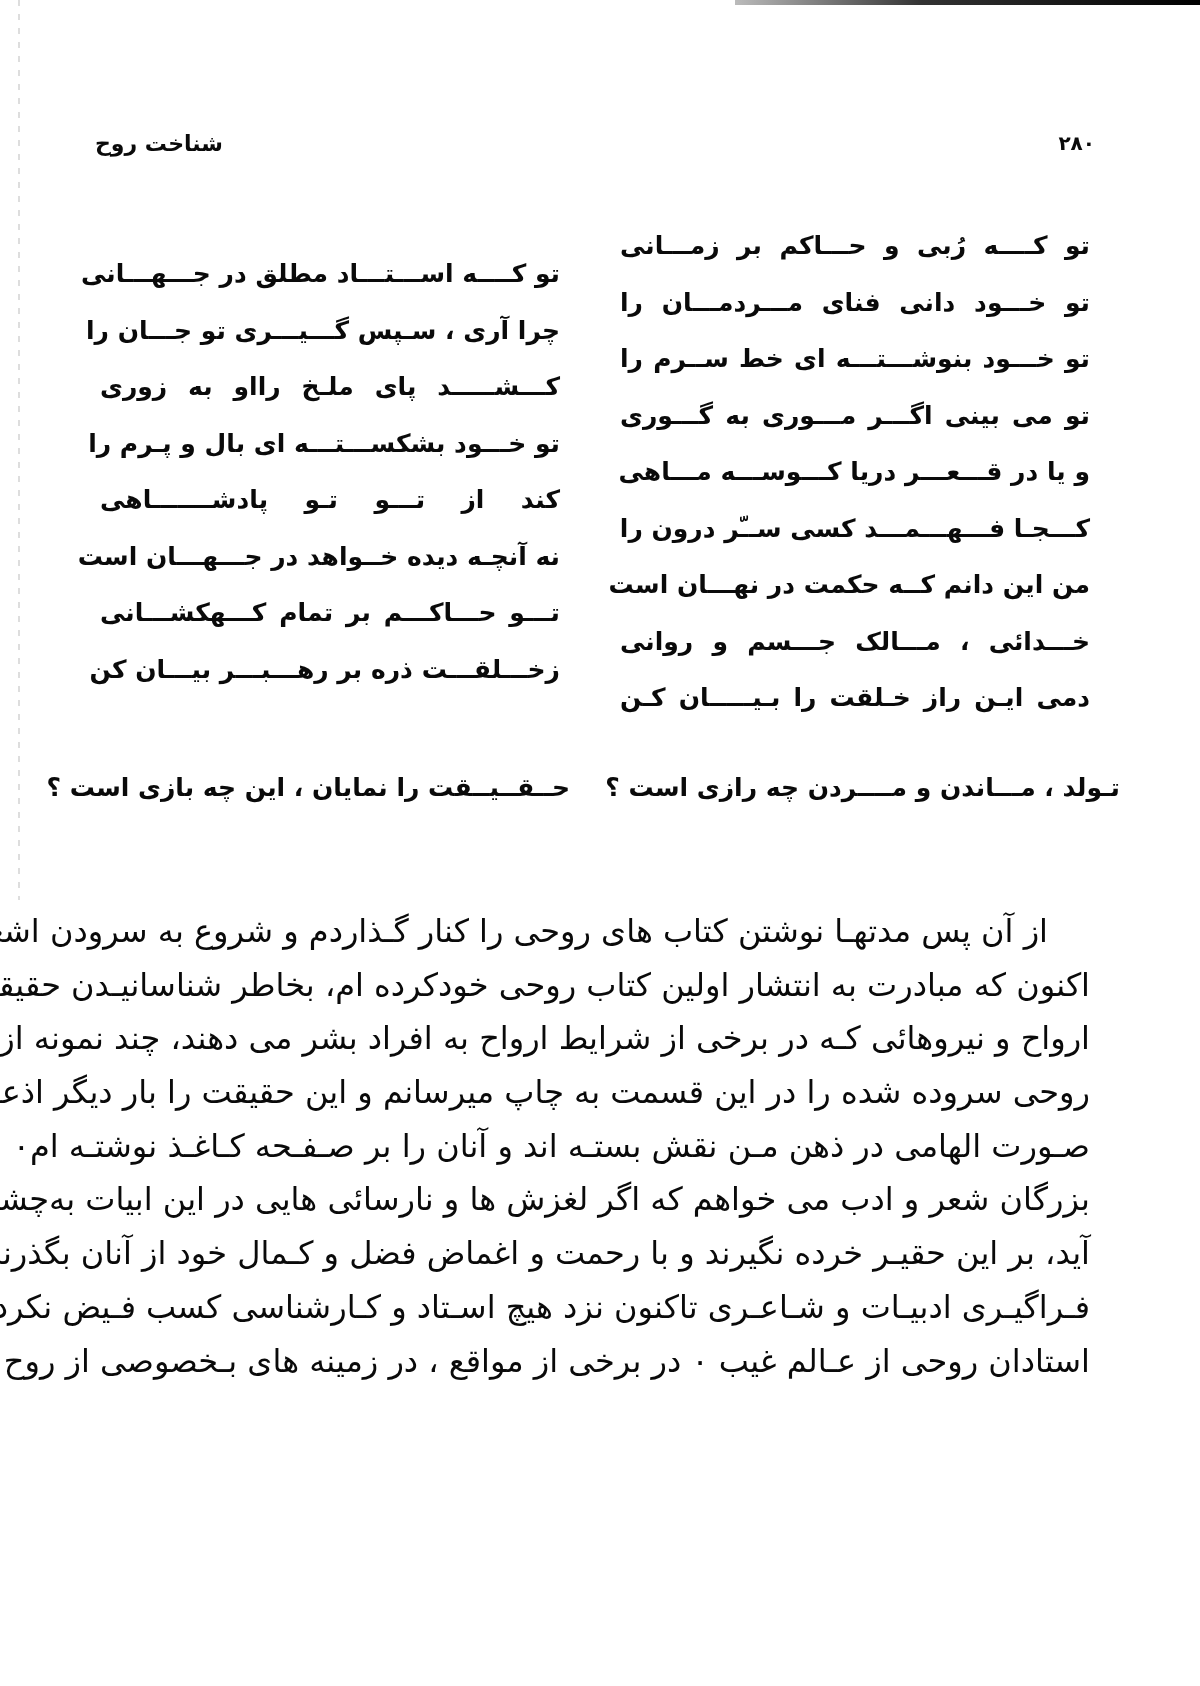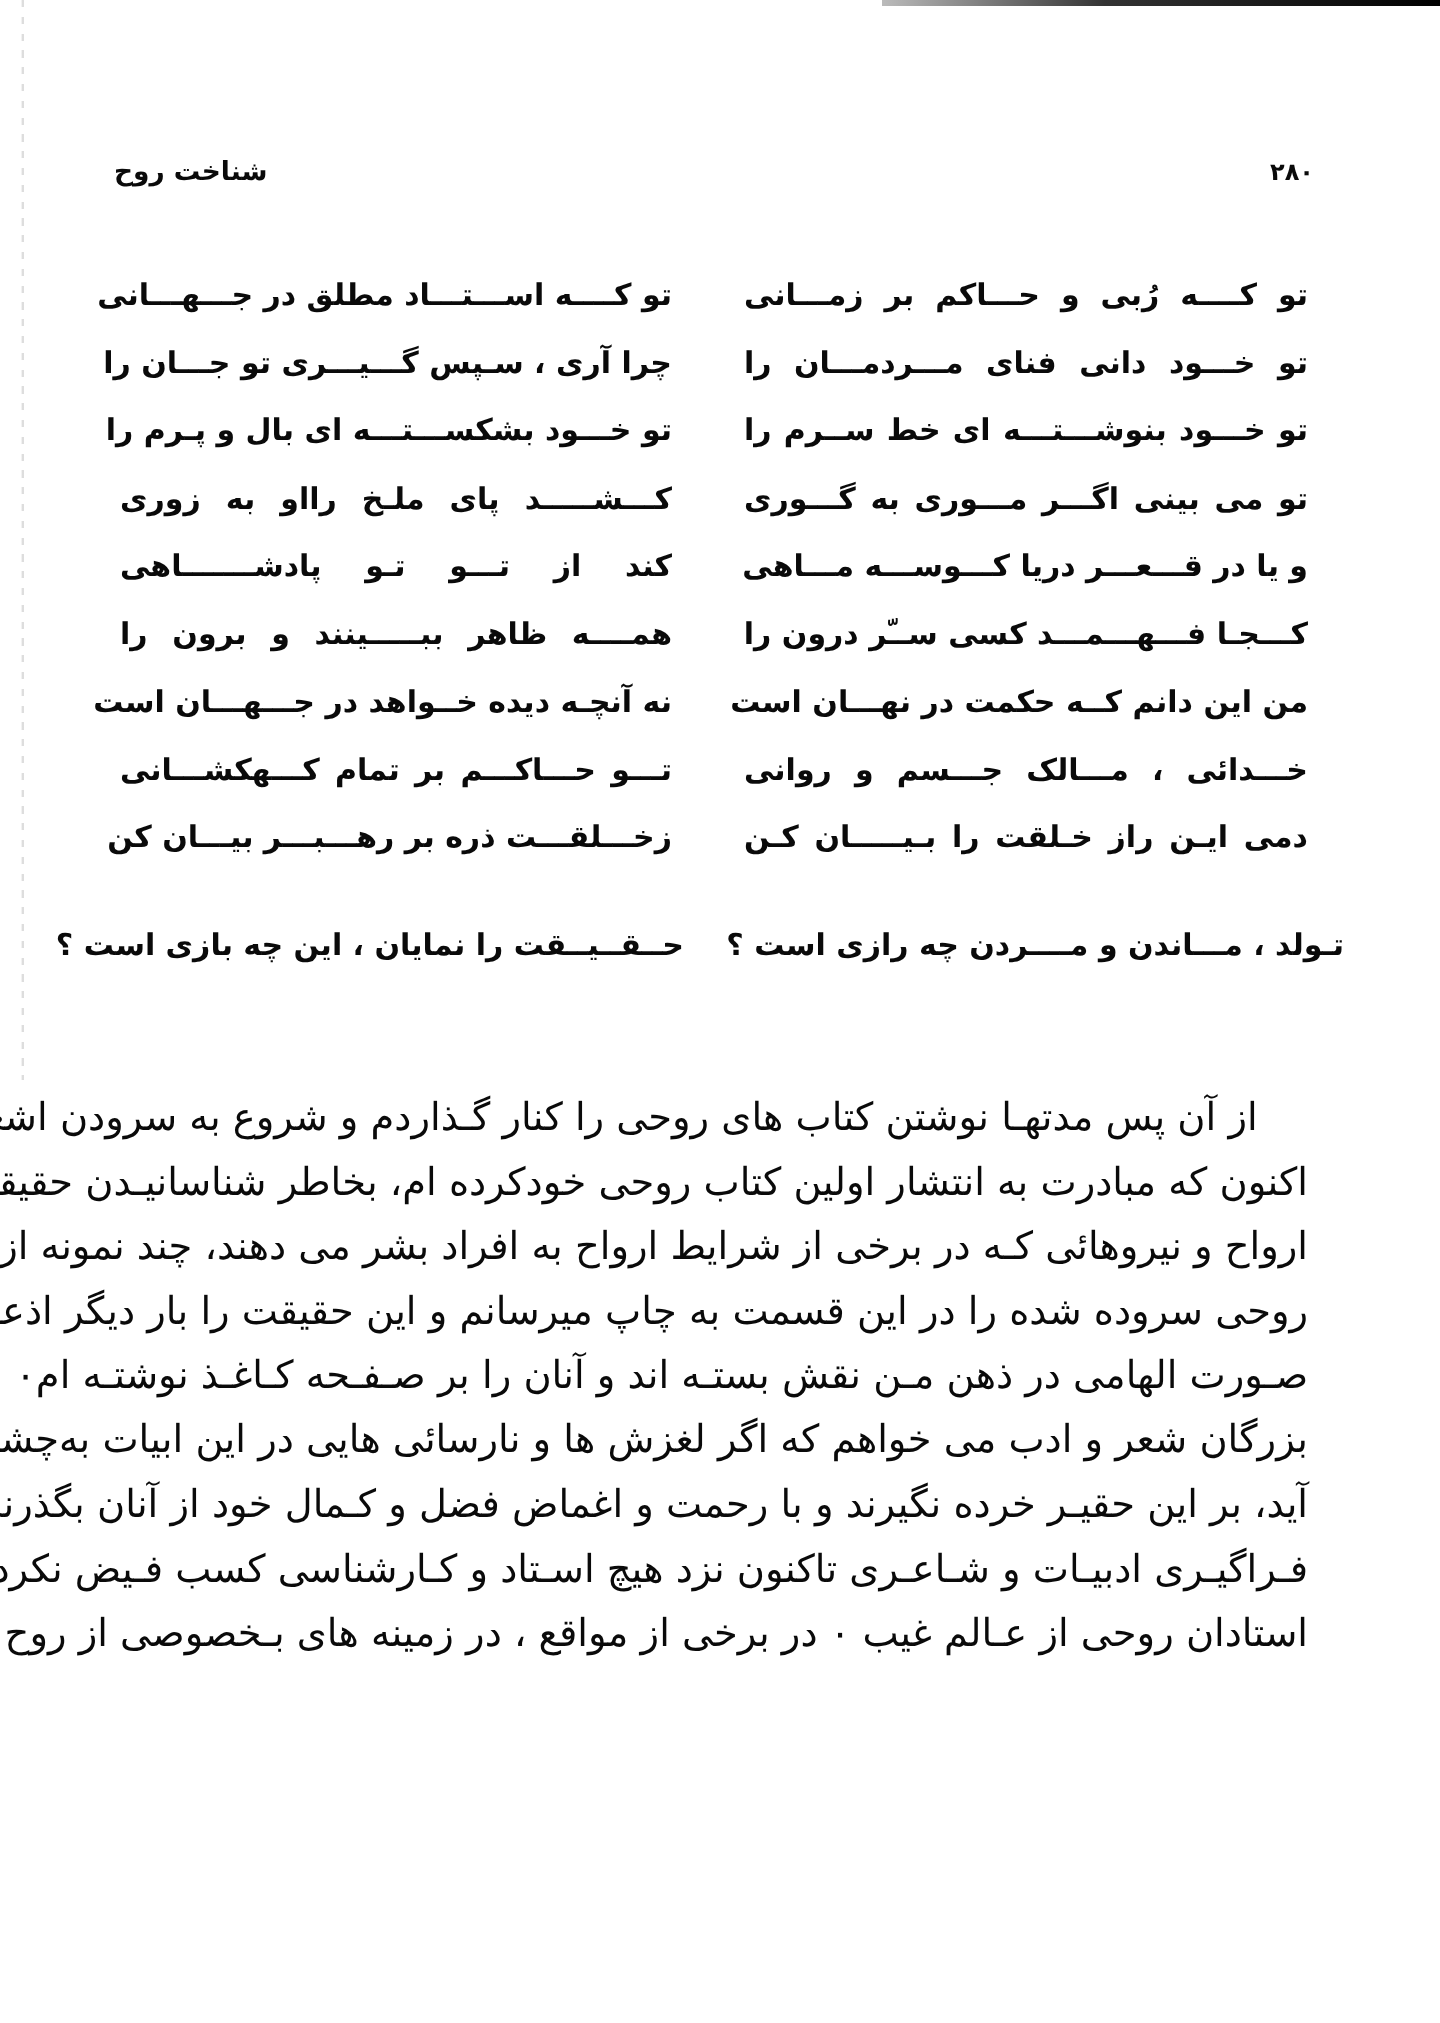--- a/index.html
+++ b/index.html
@@ -75,24 +75,23 @@
       <div class="verse">تو می بینی اگـــر مـــوری به گـــوری</div>
       <div class="verse">و یا در قـــعـــر دریا کـــوســـه مـــاهی</div>
       <div class="verse">کـــجـا فـــهـــمـــد کسی ســّر درون را</div>
       <div class="verse">من این دانم کــه حکمت در نهـــان است</div>
       <div class="verse">خـــدائی ، مـــالک جـــسم و روانی</div>
       <div class="verse">دمی ایـن راز خـلقت را بـیـــــان کـن</div>
     </div>
     <div class="poem-col left">
       <div class="verse">تو کــــه اســـتـــاد مطلق در جـــهـــانی</div>
       <div class="verse">چرا آری ، سـپس گـــیـــری تو جـــان را</div>
+      <div class="verse">کـــشـــــد پای ملـخ رااو به زوری</div>
       <div class="verse">تو خـــود بشکســـتـــه ای بال و پـرم را</div>
-      <div class="verse">کـــشـــــد پای ملـخ رااو به زوری</div>
       <div class="verse">کند از تـــو تـو پادشـــــــاهی</div>
-      <div class="verse">همــــه ظاهر ببـــــینند و برون را</div>
       <div class="verse">نه آنچـه دیده خــواهد در جـــهـــان است</div>
       <div class="verse">تـــو حـــاکـــم بر تمام کـــهکشـــانی</div>
       <div class="verse">زخـــلقـــت ذره بر رهـــبـــر بیـــان کن</div>
     </div>
   </div>
 
   <div class="couplet">
     <div class="verse">تـولد ، مـــاندن و مــــردن چه رازی است ؟</div>
     <div class="verse">حــقــیــقت را نمایان ، این چه بازی است ؟</div>
   </div>

